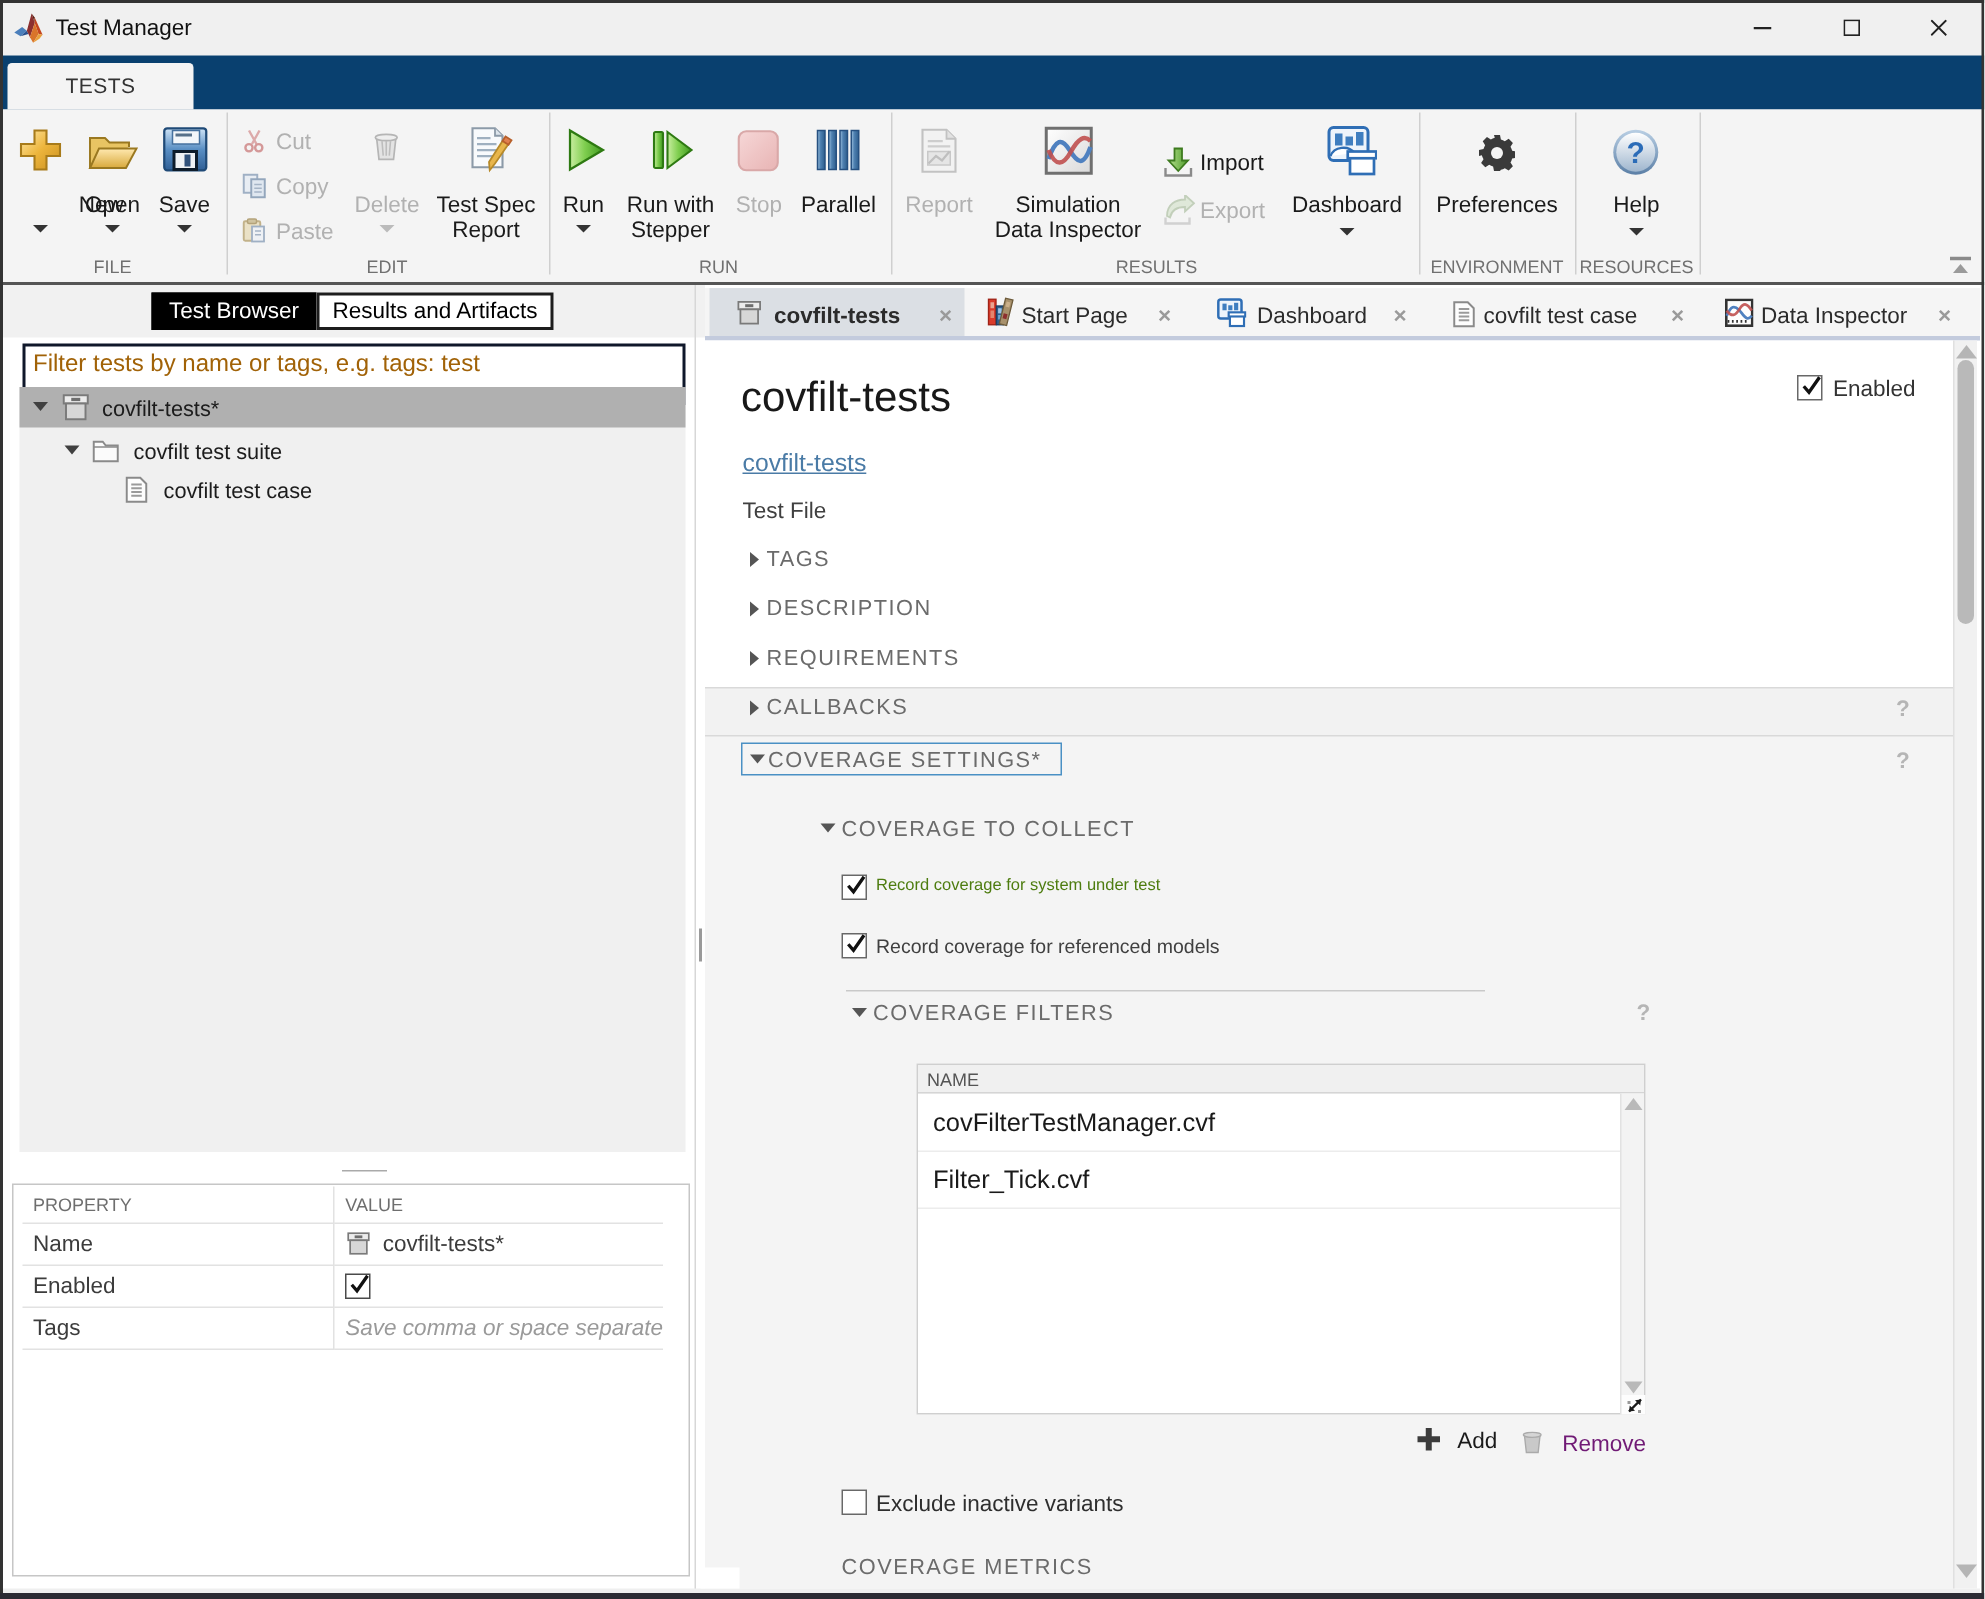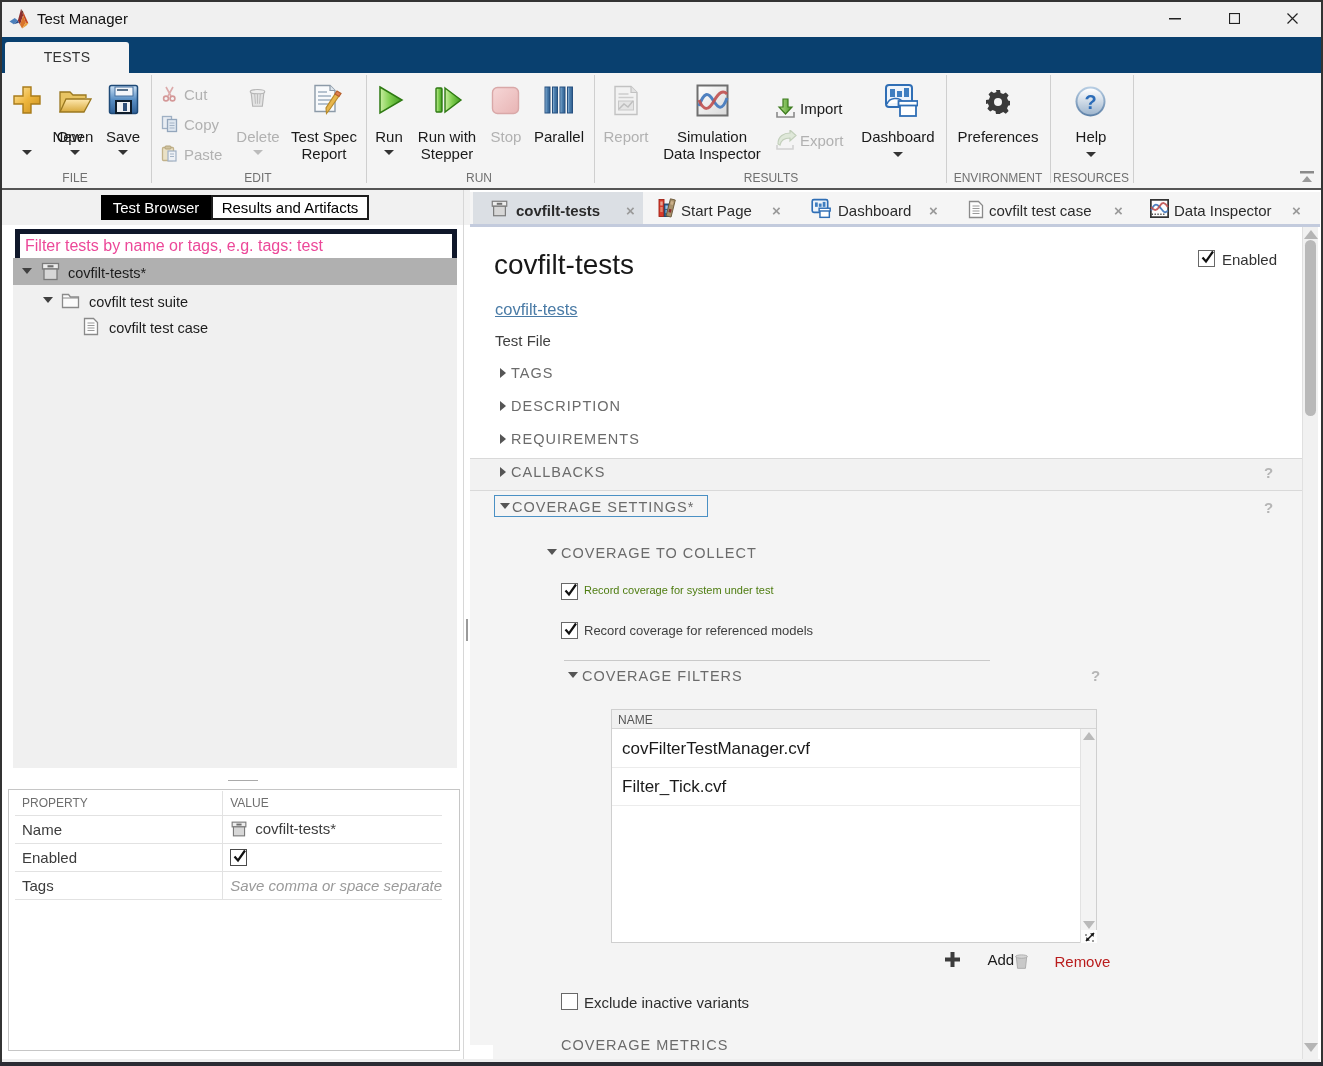--- a/index.html
+++ b/index.html
@@ -18,21 +18,21 @@
 #toolbar { left:0; top:73px; width:1323px; height:117px; background:#f4f4f4; border-bottom:2px solid #555555; }
 .seclabel { position:absolute; top:171px; font-size:12px; color:#707070; text-align:center; }
 .vsep { position:absolute; top:2px; width:1px; height:108px; background:#cfcfcf; }
 .bigbtn { position:absolute; text-align:center; font-size:15px; color:#1a1a1a; }
 .dis { color:#b1b1b1; }
 .darr { display:inline-block; width:0; height:0; border-left:5px solid transparent; border-right:5px solid transparent; border-top:5px solid #333; }
 .darr.g { border-top-color:#bbb; }
 
 #leftpanel { left:1px; top:190px; width:465px; height:873px; background:#fff; }
 .ltab { position:absolute; top:5px; height:25px; font-size:15px; line-height:24px; text-align:center; }
-#filterbox { left:15px; top:229px; width:442px; height:41px; border:5px solid #0f172a; background:#fff; font-size:16px; color:#ec4899; line-height:24px; padding-left:5px; overflow:hidden; white-space:nowrap;}
+#filterbox { left:15px; top:229px; width:442px; height:41px; border:2px solid #0f172a; background:#fff; font-size:16px; color:#a16207; line-height:24px; padding-left:5px; overflow:hidden; white-space:nowrap;}
 #tree { left:13px; top:258px; width:444px; height:510px; background:#f0f0f0; }
 .trow { position:absolute; left:0; width:444px; height:27px; font-size:14.5px; color:#1c1c1c; }
 .tarr { position:absolute; width:0; height:0; border-left:5px solid transparent; border-right:5px solid transparent; border-top:6px solid #404040; }
 
 #proptable { position:absolute; left:7px; top:2px; width:427px; font-size:15px; color:#3c3c3c; border-collapse:collapse; }
 #proptable td { border:1px solid #e2e2e2; height:28px; padding:0 0 0 7px; vertical-align:middle; }
 #proptable tr.hdr td { font-size:12px; color:#6e6e6e; height:24px; border-top:none; }
 #proptable td:first-child { border-left:none; width:212px; }
 #proptable td:last-child { border-right:none; width:215px; }
 
@@ -479,28 +479,28 @@
         <path d="M10 2 l-4 0.5 l3.5 3.5 z" fill="#1a1a1a"></path>
         <path d="M2 10 l4 -0.5 l-3.5 -3.5 z" fill="#1a1a1a"></path>
         <rect x="1" y="3" width="2" height="2" fill="#9a9a9a"></rect>
           <rect x="8" y="9" width="2" height="2" fill="#9a9a9a"></rect>
       </svg>
     </div>
     <div class="abs" style="left:474px;top:724px;">
       <svg style="vertical-align:-3px" width="17" height="17" viewBox="0 0 17 17">
           <path d="M6.5 1 h4 v5.5 H16 v4 h-5.5 V16 h-4 v-5.5 H1 v-4 h5.5 z" fill="#3c3c3c"></path>
         </svg>
-      <span style="font-size:15px;color:#1a1a1a;margin-left:22px;">Add</span>
+      <span style="font-size:15px;color:#1a1a1a;margin-left:6px;">Add</span>
     </div>
     <div class="abs" style="left:543px;top:724px;">
       <svg style="vertical-align:-3px" width="17" height="19" viewBox="0 0 26 28">
           <path d="M5 8 L7 26 h12 L21 8" fill="#c9c9c9" stroke="#aaa" stroke-width="1.4"></path>
           <ellipse cx="13" cy="8" rx="9" ry="2.6" fill="#d5d5d5" stroke="#aaa" stroke-width="1.4"></ellipse>
         </svg>
-      <span style="font-size:15px;color:#b91c1c;margin-left:20px;">Remove</span>
+      <span style="font-size:15px;color:#701a75;margin-left:7px;">Remove</span>
     </div>
     <div class="cb" style="left:91px;top:766px;"></div>
     <div class="abs" style="left:114px;top:767px;font-size:15px;color:#2e2e2e;">Exclude inactive variants</div>
     <div class="sechead" style="left:91px;top:810px;">COVERAGE METRICS</div>
   </div>
   <div class="abs" style="left:2px;top:1059px;width:1318px;height:3px;background:#efefef;"></div>
   <div class="abs" style="left:467px;top:1045px;width:26px;height:14px;background:#fff;"></div>
   <div class="abs" id="mainsb">
     <div class="abs" style="left:1px;top:3px;width:0;height:0;border-left:7px solid transparent;border-right:7px solid transparent;border-bottom:9px solid #b5b5b5;"></div>
     <div class="abs" style="left:2px;top:13px;width:11px;height:176px;background:#b9b9b9;border-radius:6px;"></div>

